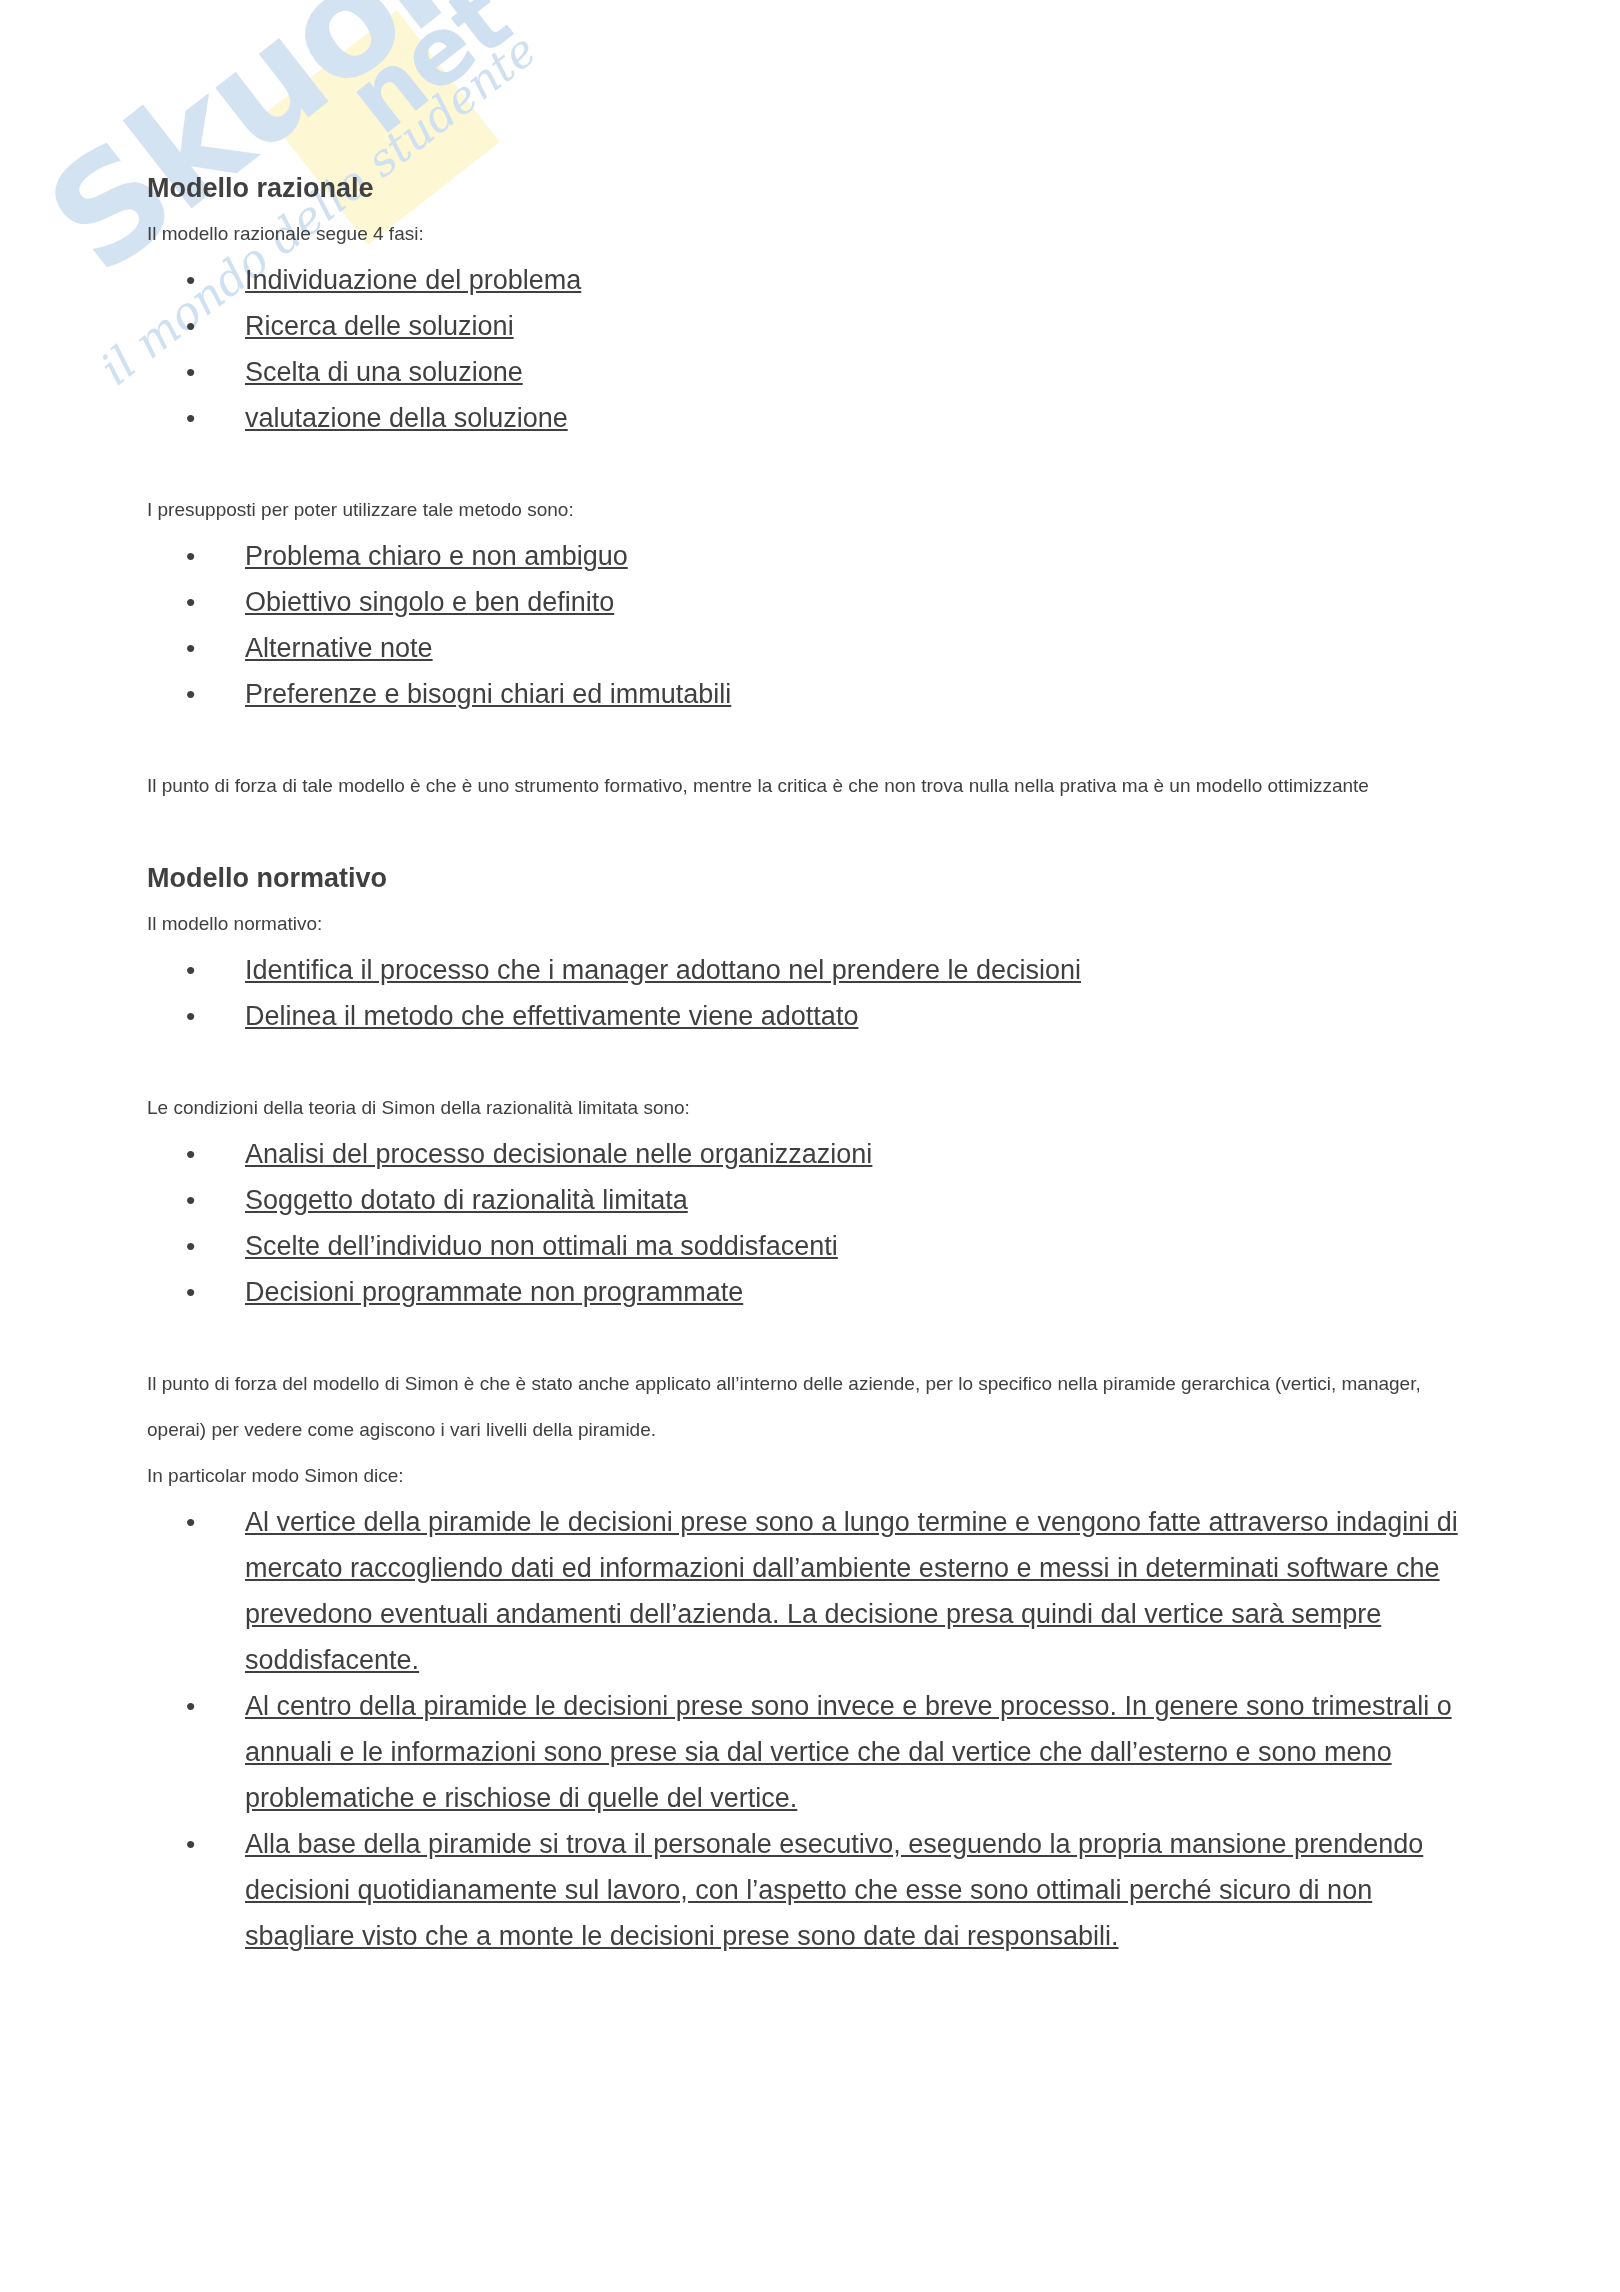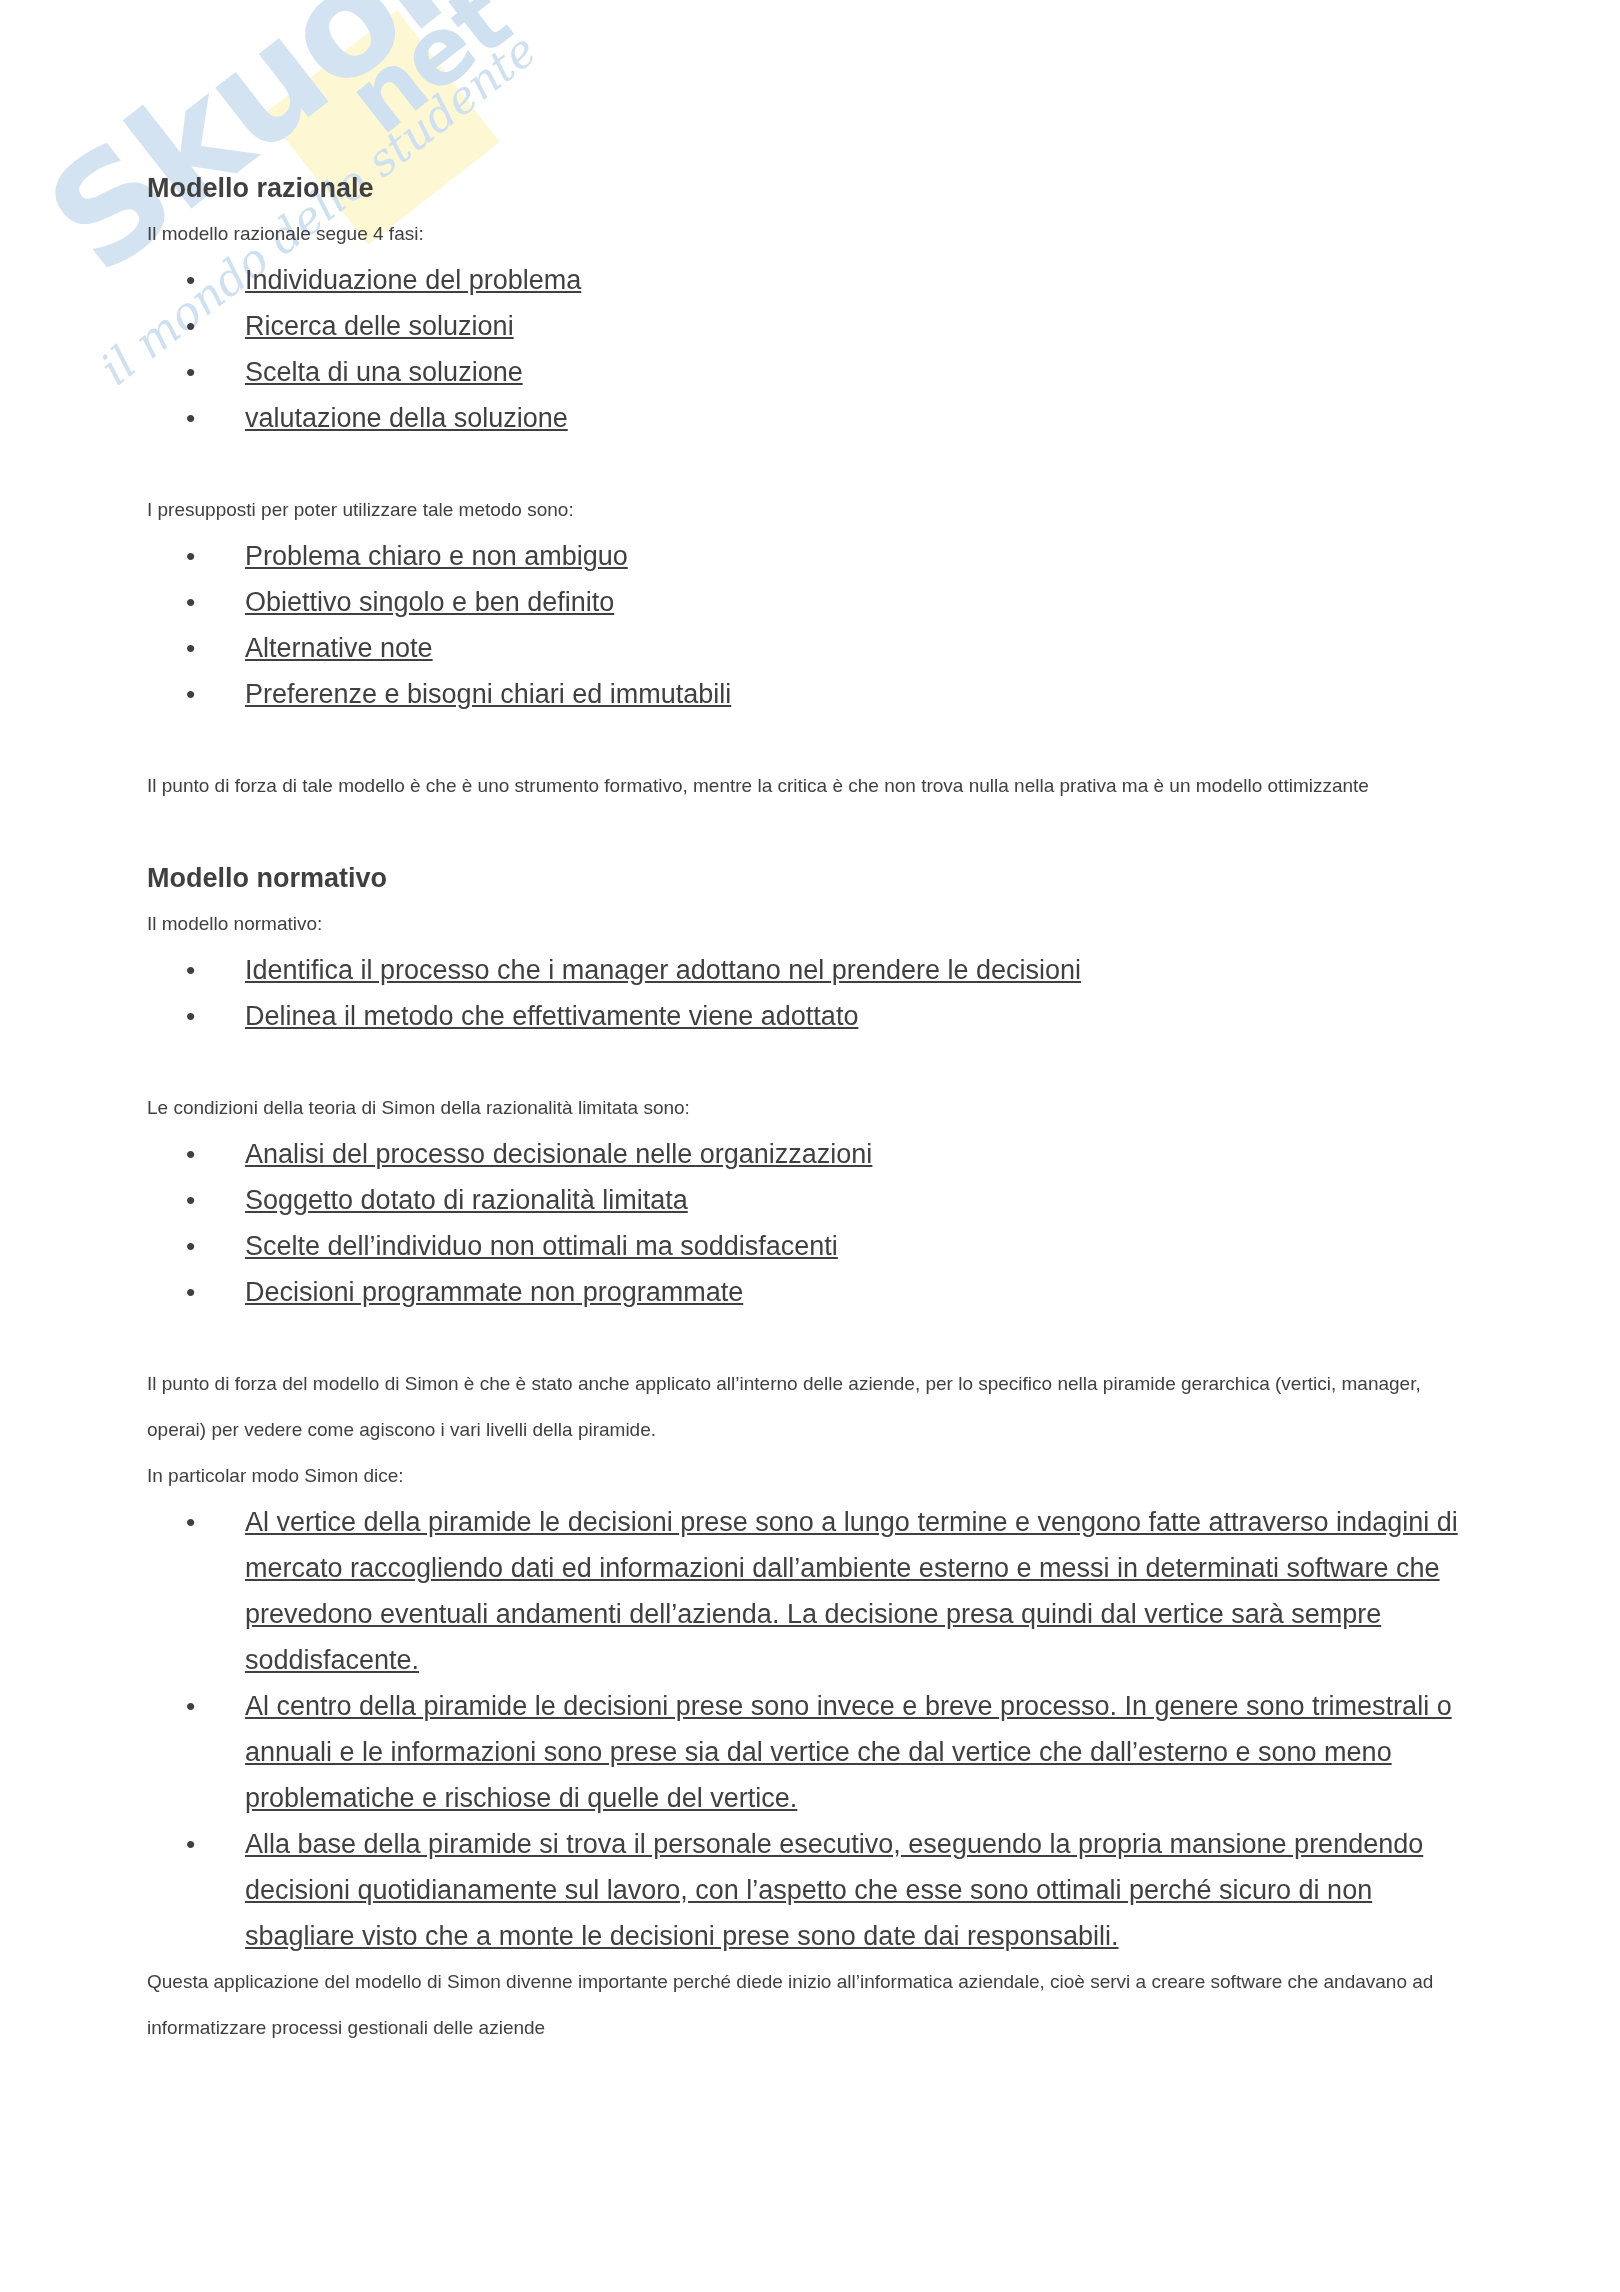--- a/index.html
+++ b/index.html
@@ -178,18 +178,17 @@
         <li>Decisioni programmate non programmate</li>
       </ul>
       <div class="gap-md"></div>
       <p class="para">Il punto di forza del modello di Simon è che è stato anche applicato all’interno delle aziende, per lo specifico nella piramide gerarchica (vertici, manager, operai) per vedere come agiscono i vari livelli della piramide.</p>
       <p class="para">In particolar modo Simon dice:</p>
       <ul class="bullets">
         <li>Al vertice della piramide le decisioni prese sono a lungo termine e vengono fatte attraverso indagini di mercato raccogliendo dati ed informazioni dall’ambiente esterno e messi in determinati software che prevedono eventuali andamenti dell’azienda. La decisione presa quindi dal vertice sarà sempre soddisfacente.</li>
         <li>Al centro della piramide le decisioni prese sono invece e breve processo. In genere sono trimestrali o annuali e le informazioni sono prese sia dal vertice che dal vertice che dall’esterno e sono meno problematiche e rischiose di quelle del vertice.</li>
         <li>Alla base della piramide si trova il personale esecutivo, eseguendo la propria mansione prendendo decisioni quotidianamente sul lavoro, con l’aspetto che esse sono ottimali perché sicuro di non sbagliare visto che a monte le decisioni prese sono date dai responsabili.</li>
       </ul>
-      <p class="para">Questa applicazione del modello di Simon divenne importante perché diede inizio all’informatica aziendale, cioè servi a creare software che andavano ad informatizzare processi gestionali delle aziende</p>
     </div>
 
   </div>
 </div>
 
 
 </body></html>

